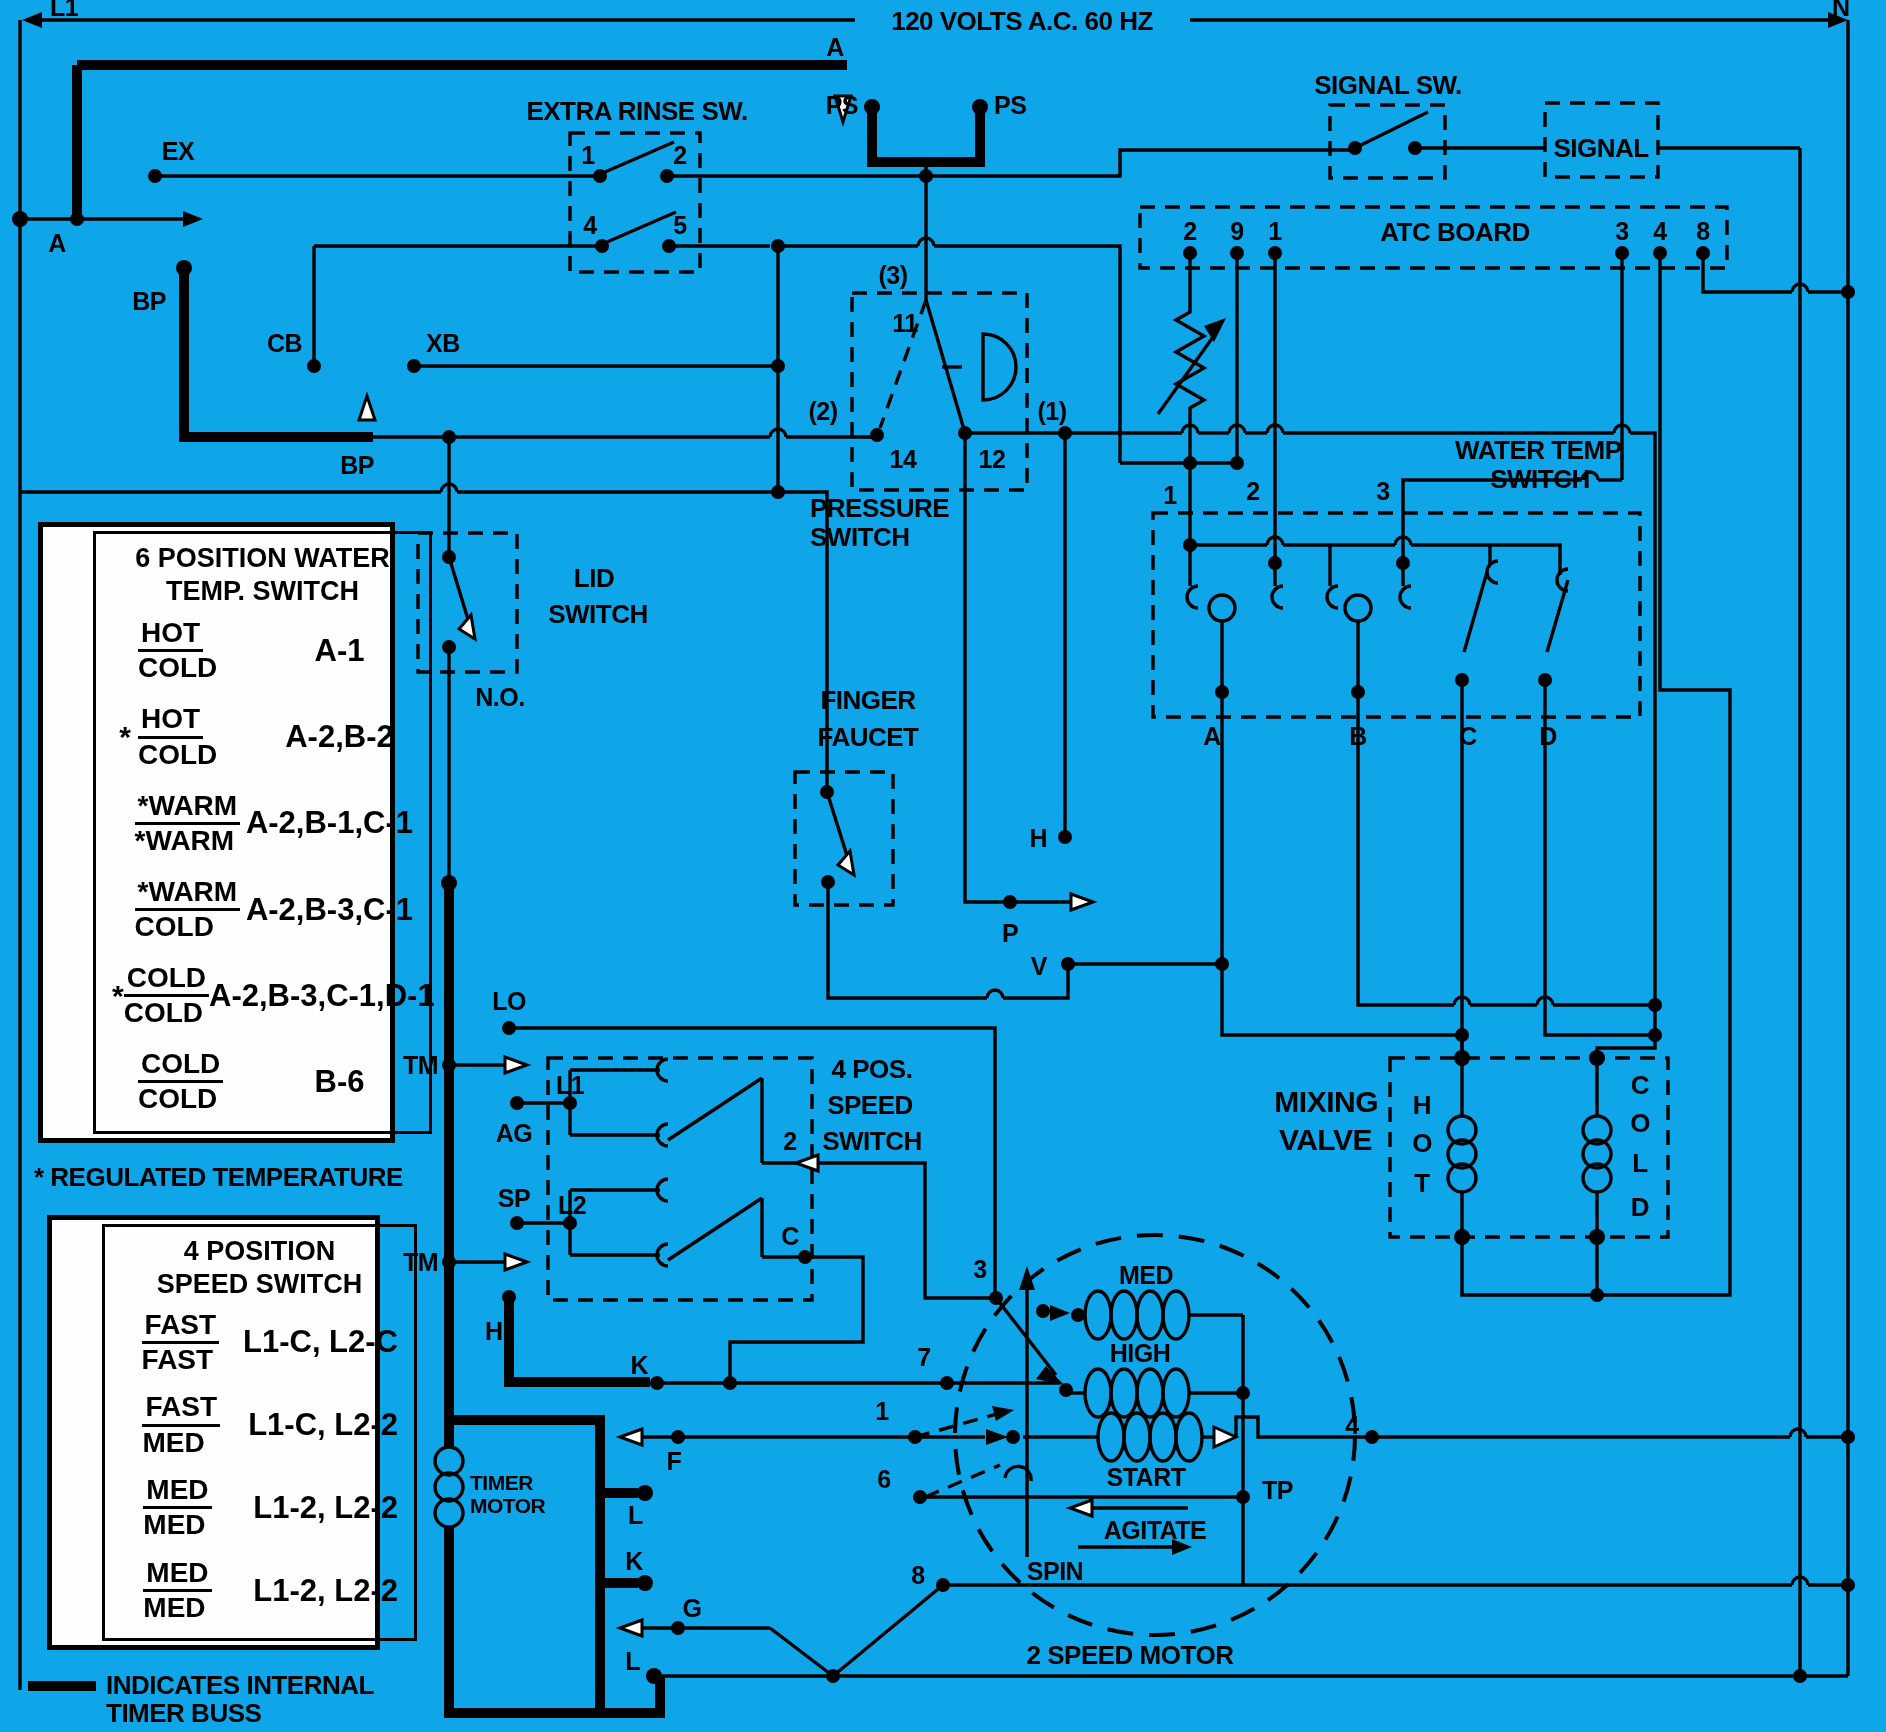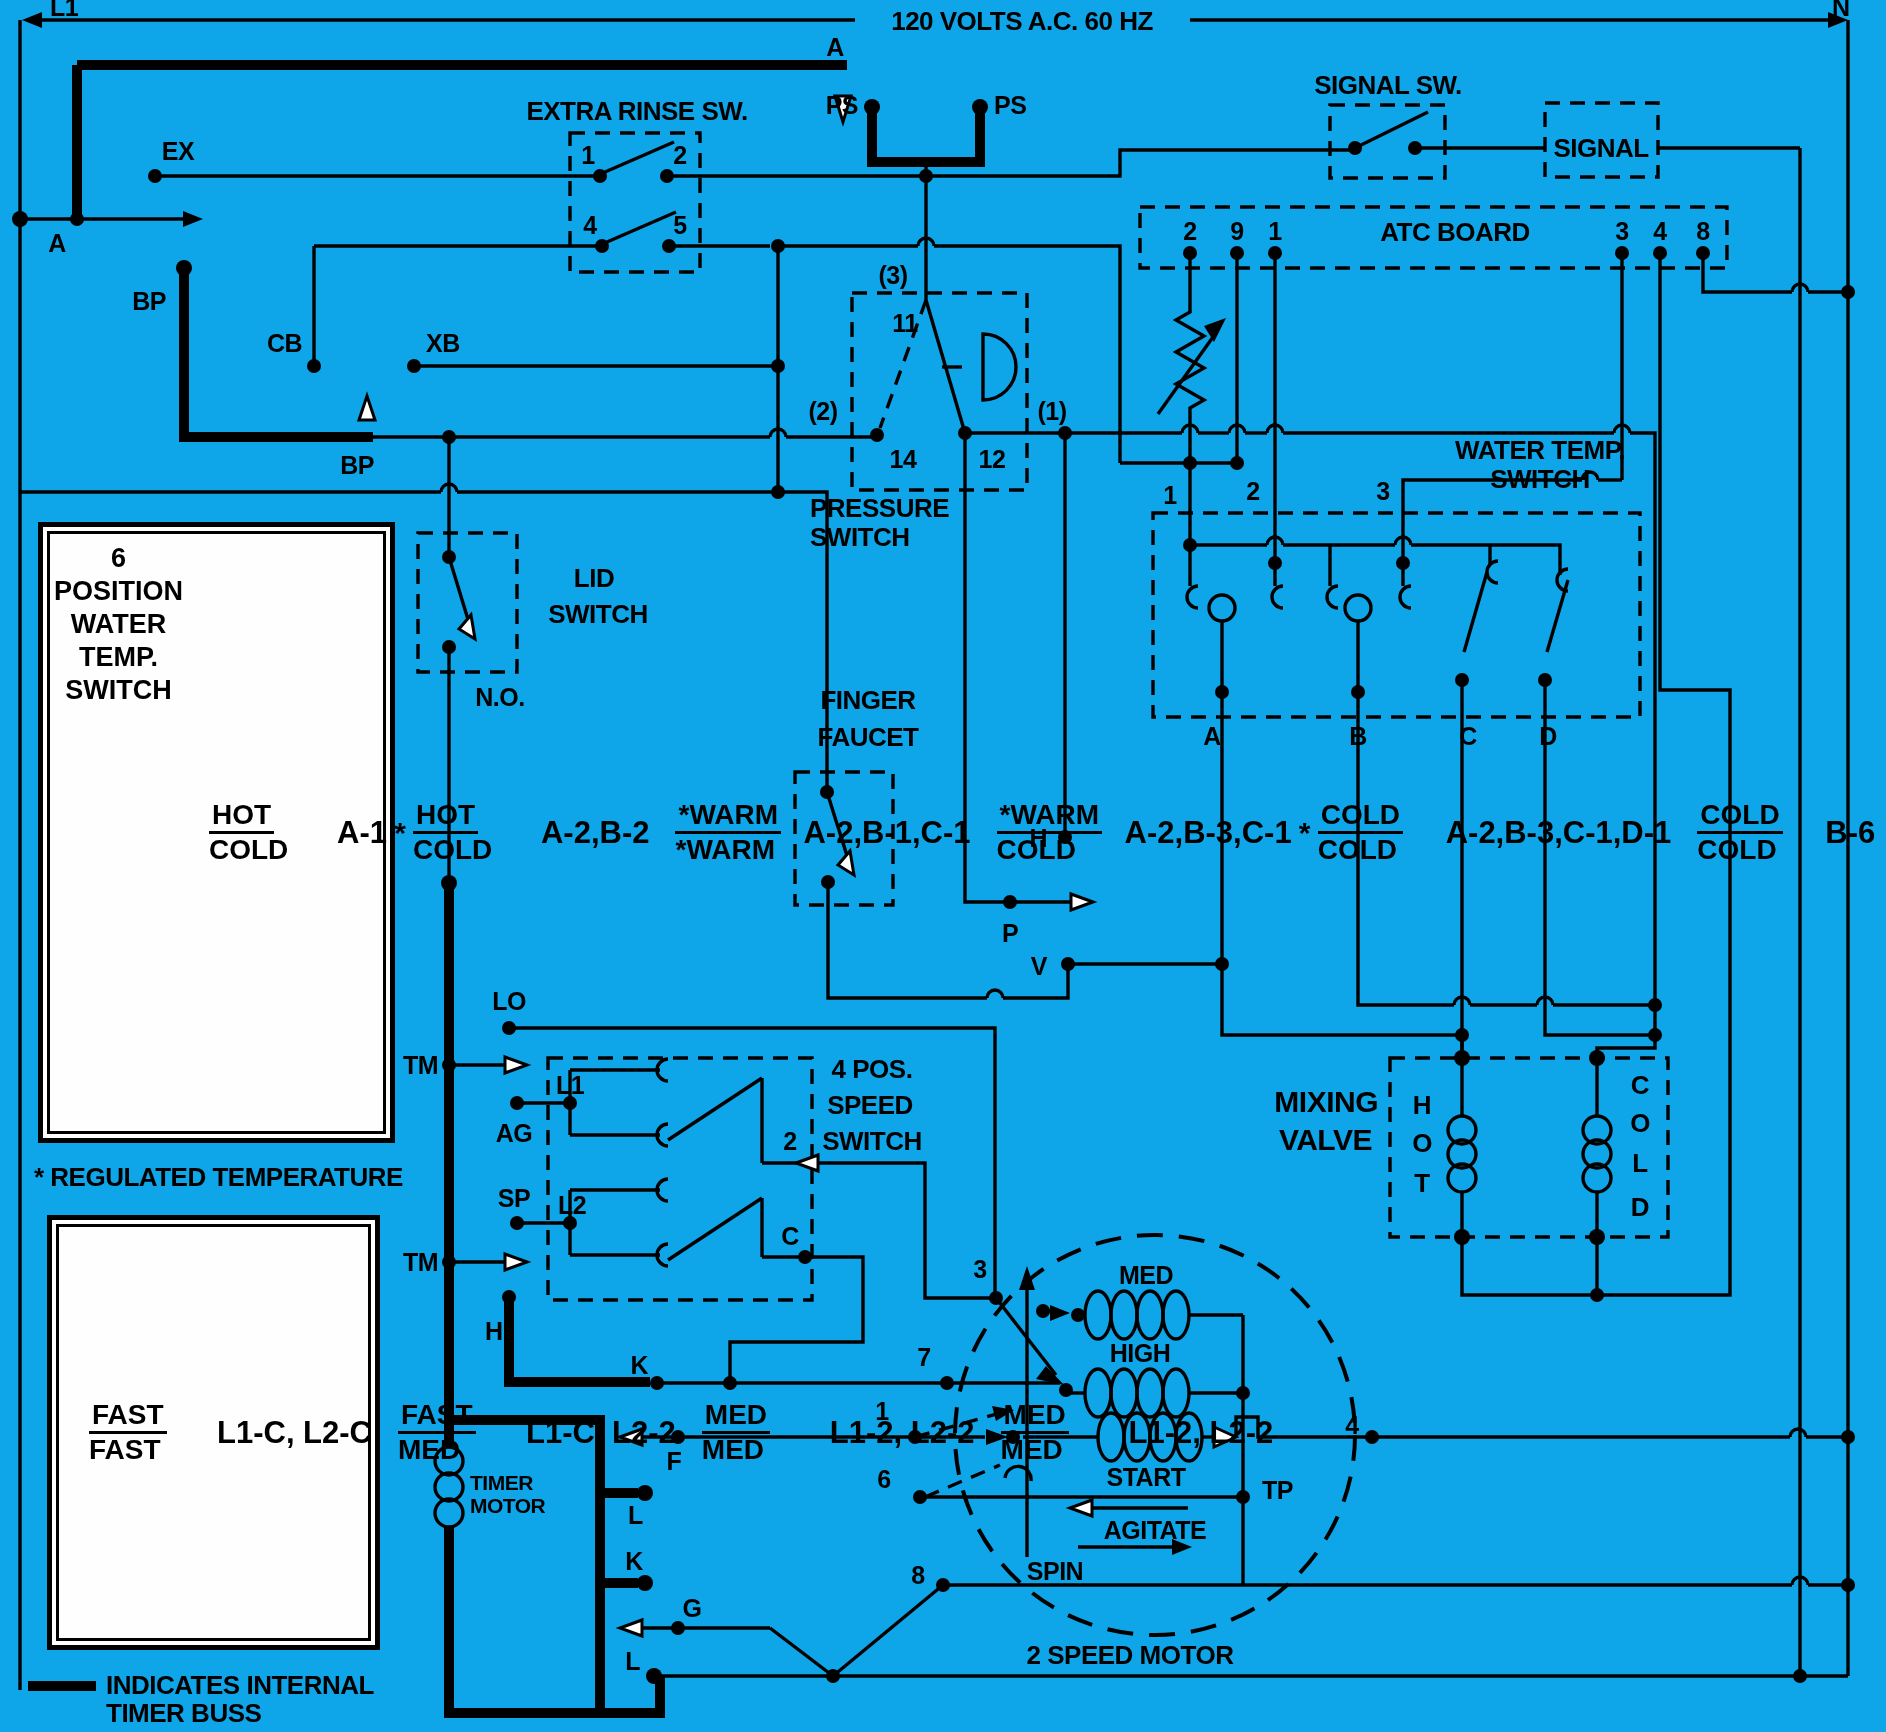--- a/index.html
+++ b/index.html
@@ -11,21 +11,21 @@
   .dsh{stroke-dasharray:15 10;}
   .mcirc{stroke-dasharray:26 16;stroke-width:4;}
   .dot{fill:#000;stroke:none;}
   .sld{fill:#000;stroke:none;}
   .opn{fill:#fff;stroke:#000;stroke-width:3;}
   svg text{font-family:"Liberation Sans",sans-serif;font-weight:700;font-size:25px;fill:#000;stroke:none;letter-spacing:-.5px;}
   .t26{font-size:26px;} .t22{font-size:21px;} .t30{font-size:30px;}
   .mid{text-anchor:middle;} .end{text-anchor:end;}
   
   .spec{position:absolute;border:5px solid #000;background:#fefefe;box-sizing:border-box;padding:4px;}
-  .spec-in{border:3px solid #000;width:100%;height:100%;box-sizing:border-box;display:flex;flex-direction:row;padding:6px 4px;}
+  .spec-in{border:3px solid #000;width:100%;height:100%;box-sizing:border-box;display:flex;flex-direction:column;padding:6px 16px;margin-left:46px;}
   .spec-title{text-align:center;font-weight:700;font-size:27px;line-height:1.22;margin-top:2px;}
   .spec-row{flex:1;display:flex;align-items:center;}
   .star{width:26px;font-size:30px;font-weight:700;text-align:center;}
   .frac{width:128px;text-align:left;font-weight:700;font-size:28px;line-height:1.15;}
   .frac .fr-top{display:inline-block;border-bottom:3px solid #000;padding:0 3px;}
   .frac .fr-bot{display:block;}
   .val{flex:1;text-align:center;font-weight:700;font-size:31px;white-space:nowrap;}
 </style>
 </head>
 <body>
@@ -528,20 +528,24 @@
     <div class="spec-row">
       <div class="star"></div>
       <div class="frac"><span class="fr-top">COLD</span><span class="fr-bot">COLD</span></div>
       <div class="val">B-6</div>
     </div>
   </div>
 </div>
 
 <div class="spec" style="left:47px;top:1215px;width:333px;height:435px;">
   <div class="spec-in">
+    <div class="spec-title">
+      <div>4 POSITION</div>
+      <div>SPEED SWITCH</div>
+    </div>
     <div class="spec-row">
       <div class="star"></div>
       <div class="frac"><span class="fr-top">FAST</span><span class="fr-bot">FAST</span></div>
       <div class="val">L1-C, L2-C</div>
     </div>
     <div class="spec-row">
       <div class="star"></div>
       <div class="frac"><span class="fr-top">FAST</span><span class="fr-bot">MED</span></div>
       <div class="val">L1-C, L2-2</div>
     </div>

